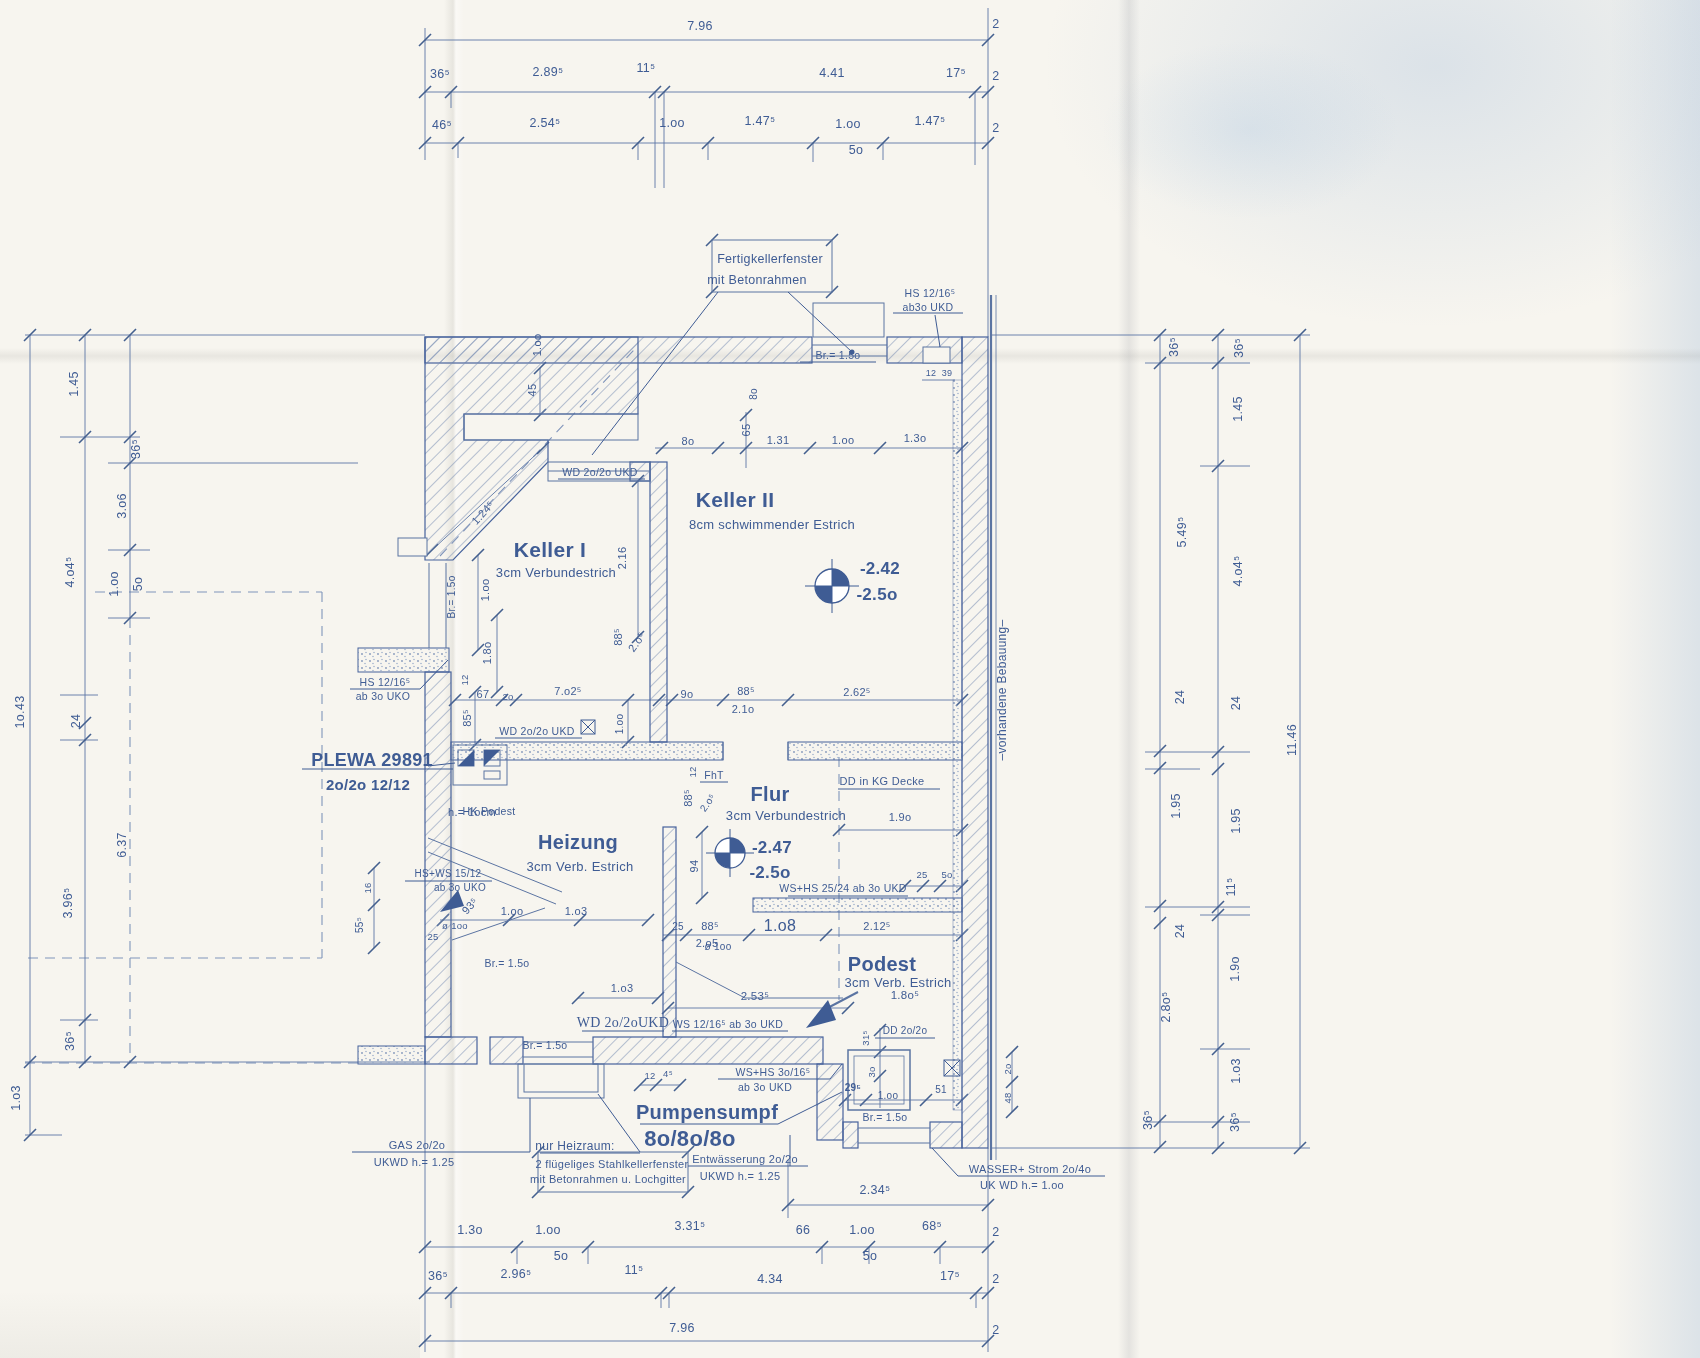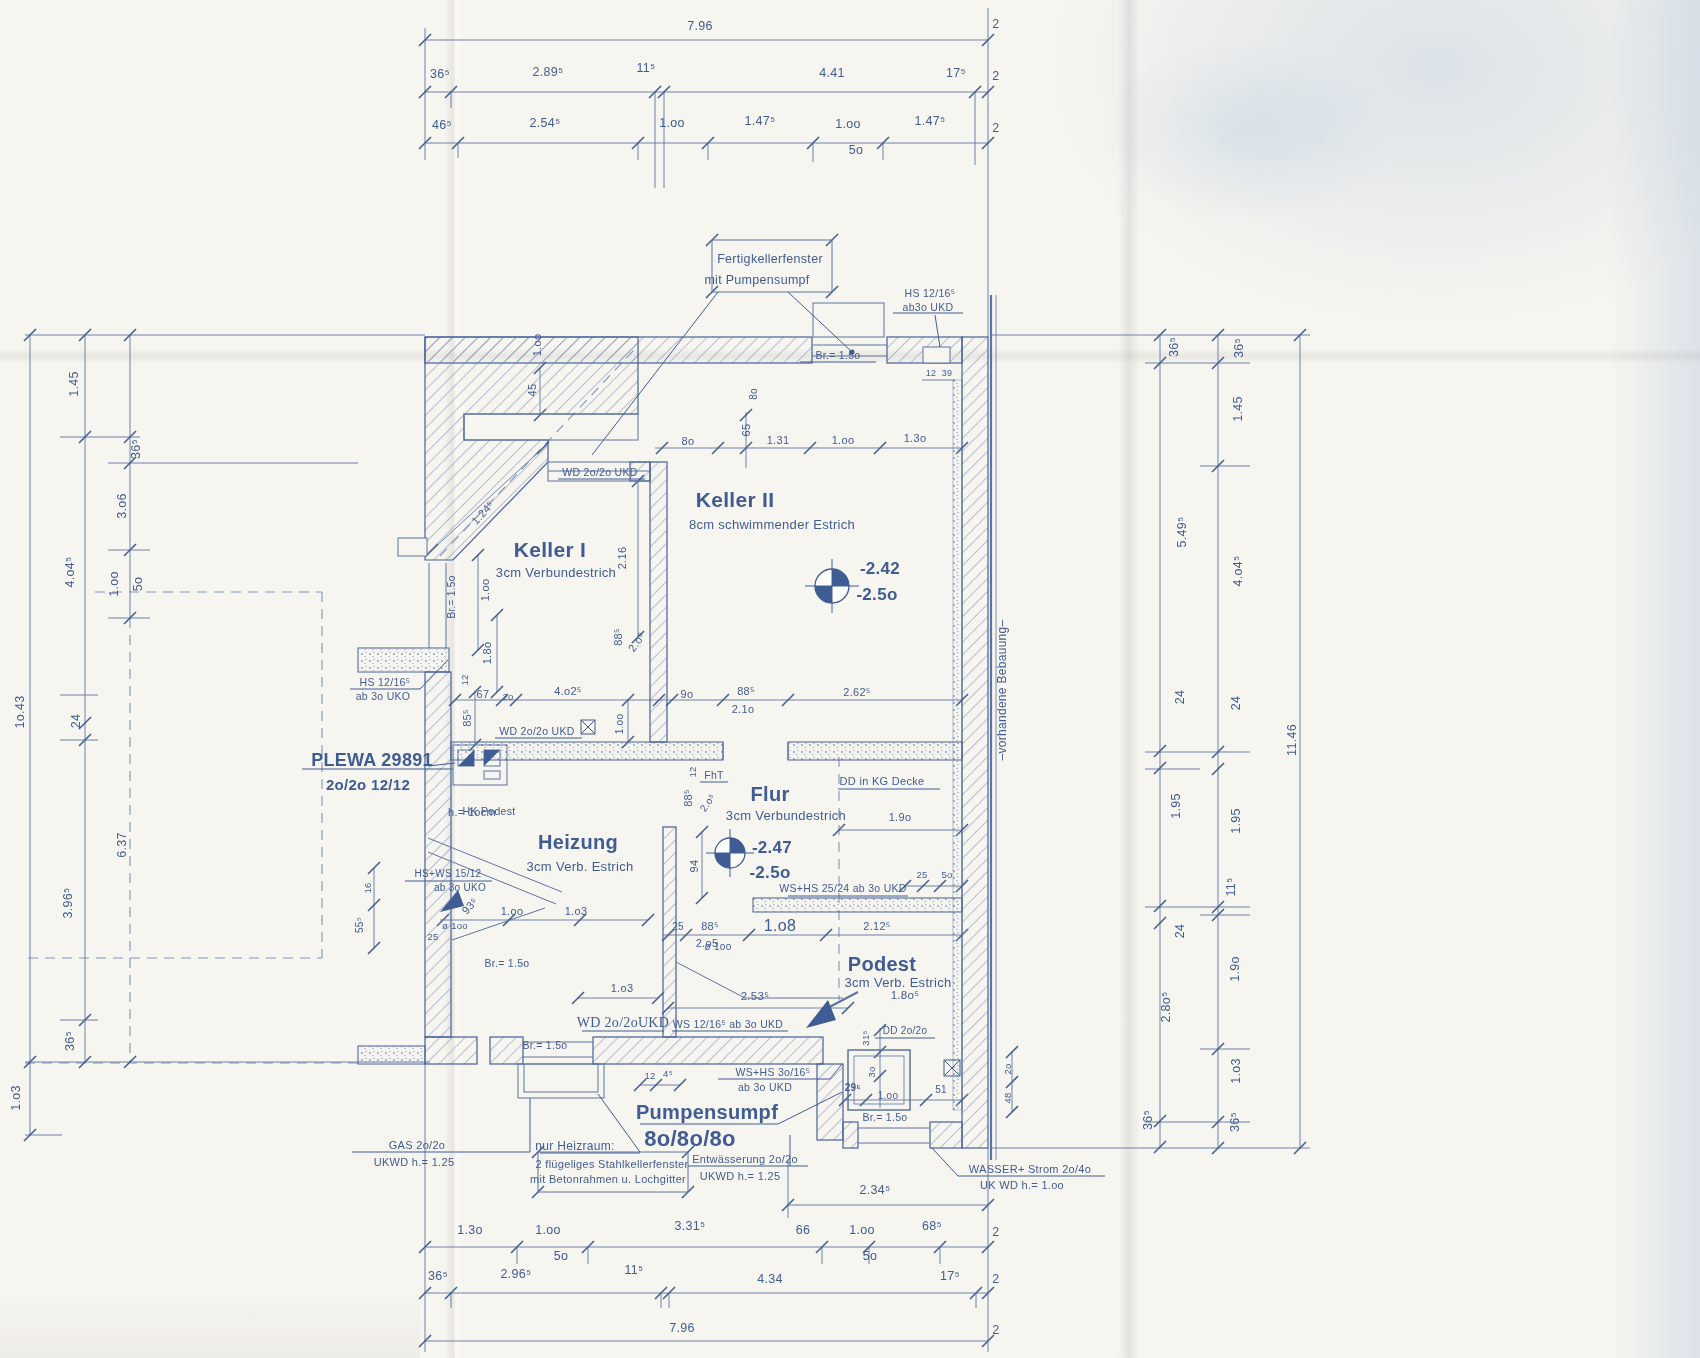--- a/index.html
+++ b/index.html
@@ -388,21 +388,21 @@
       <div class="lbl" style="left: 532px; top: 390px; font-size: 11px; transform: translate(-50%, -50%) rotate(-90deg);">45</div>
       <div class="lbl" style="left: 622px; top: 558px; font-size: 11px; transform: translate(-50%, -50%) rotate(-90deg);">2.16</div>
       <div class="lbl" style="left: 483px; top: 513px; font-size: 11px; transform: translate(-50%, -50%) rotate(-48deg);">1.24⁵</div>
       <div class="lbl" style="left: 452px; top: 597px; font-size: 10px; transform: translate(-50%, -50%) rotate(-90deg);">Br.= 1.5o</div>
       <div class="lbl" style="left: 485px; top: 590px; font-size: 11px; transform: translate(-50%, -50%) rotate(-90deg);">1.oo</div>
       <div class="lbl" style="left: 487px; top: 653px; font-size: 11px; transform: translate(-50%, -50%) rotate(-90deg);">1.8o</div>
       <div class="lbl" style="left: 467px; top: 718px; font-size: 11px; transform: translate(-50%, -50%) rotate(-90deg);">85⁵</div>
       <div class="lbl" style="left: 465px; top: 680px; font-size: 9.5px; transform: translate(-50%, -50%) rotate(-90deg);">12</div>
       <div class="lbl" style="left: 483px; top: 694px; font-size: 11px; transform: translate(-50%, -50%) rotate(0deg);">67</div>
       <div class="lbl" style="left: 508px; top: 697px; font-size: 9.5px; transform: translate(-50%, -50%) rotate(0deg);">2o</div>
-      <div class="lbl" style="left: 568px; top: 691px; font-size: 11px; transform: translate(-50%, -50%) rotate(0deg);">4.o2⁵</div>
+      <div class="lbl" style="left: 568px; top: 691px; font-size: 11px; transform: translate(-50%, -50%) rotate(0deg);">7.o2⁵</div>
       <div class="lbl" style="left: 618px; top: 637px; font-size: 11px; transform: translate(-50%, -50%) rotate(-90deg);">88⁵</div>
       <div class="lbl" style="left: 637px; top: 642px; font-size: 11px; transform: translate(-50%, -50%) rotate(-55deg);">2.o⁵</div>
       <div class="lbl" style="left: 687px; top: 694px; font-size: 11px; transform: translate(-50%, -50%) rotate(0deg);">9o</div>
       <div class="lbl" style="left: 746px; top: 691px; font-size: 11px; transform: translate(-50%, -50%) rotate(0deg);">88⁵</div>
       <div class="lbl" style="left: 743px; top: 709px; font-size: 11px; transform: translate(-50%, -50%) rotate(0deg);">2.1o</div>
       <div class="lbl" style="left: 857px; top: 692px; font-size: 11px; transform: translate(-50%, -50%) rotate(0deg);">2.62⁵</div>
       <div class="lbl" style="left: 620px; top: 724px; font-size: 10px; transform: translate(-50%, -50%) rotate(-90deg);">1.oo</div>
       <div class="lbl" style="left: 693px; top: 772px; font-size: 9.5px; transform: translate(-50%, -50%) rotate(-90deg);">12</div>
       <div class="lbl" style="left: 688px; top: 798px; font-size: 11px; transform: translate(-50%, -50%) rotate(-90deg);">88⁵</div>
       <div class="lbl" style="left: 708px; top: 803px; font-size: 10px; transform: translate(-50%, -50%) rotate(-55deg);">2.o⁵</div>
@@ -449,21 +449,21 @@
       <div class="lbl" style="left: 898px; top: 982px; font-size: 13px; transform: translate(-50%, -50%) rotate(0deg);">3cm Verb. Estrich</div>
       <div class="lbl" style="left: 707px; top: 1112px; font-size: 20px; font-weight: bold; transform: translate(-50%, -50%) rotate(0deg);">Pumpensumpf</div>
       <div class="lbl" style="left: 690px; top: 1139px; font-size: 22px; font-weight: bold; transform: translate(-50%, -50%) rotate(0deg);">8o/8o/8o</div>
       <div class="lbl" style="left: 372px; top: 760px; font-size: 18px; font-weight: bold; transform: translate(-50%, -50%) rotate(0deg);">PLEWA 29891</div>
       <div class="lbl" style="left: 368px; top: 784px; font-size: 15px; font-weight: bold; transform: translate(-50%, -50%) rotate(0deg);">2o/2o   12/12</div>
       <div class="lbl" style="left: 880px; top: 568px; font-size: 17px; font-weight: bold; transform: translate(-50%, -50%) rotate(0deg);">-2.42</div>
       <div class="lbl" style="left: 877px; top: 594px; font-size: 17px; font-weight: bold; transform: translate(-50%, -50%) rotate(0deg);">-2.5o</div>
       <div class="lbl" style="left: 772px; top: 847px; font-size: 17px; font-weight: bold; transform: translate(-50%, -50%) rotate(0deg);">-2.47</div>
       <div class="lbl" style="left: 770px; top: 872px; font-size: 17px; font-weight: bold; transform: translate(-50%, -50%) rotate(0deg);">-2.5o</div>
       <div class="lbl" style="left: 770px; top: 259px; font-size: 12.5px; transform: translate(-50%, -50%) rotate(0deg);">Fertigkellerfenster</div>
-      <div class="lbl" style="left: 757px; top: 280px; font-size: 12.5px; transform: translate(-50%, -50%) rotate(0deg);">mit Pumpensumpf</div>
+      <div class="lbl" style="left: 757px; top: 280px; font-size: 12.5px; transform: translate(-50%, -50%) rotate(0deg);">mit Betonrahmen</div>
       <div class="lbl" style="left: 930px; top: 293px; font-size: 10.5px; transform: translate(-50%, -50%) rotate(0deg);">HS 12/16⁵</div>
       <div class="lbl" style="left: 928px; top: 307px; font-size: 10.5px; transform: translate(-50%, -50%) rotate(0deg);">ab3o UKD</div>
       <div class="lbl" style="left: 838px; top: 355px; font-size: 10.5px; transform: translate(-50%, -50%) rotate(0deg);">Br.= 1.5o</div>
       <div class="lbl" style="left: 600px; top: 472px; font-size: 10.5px; transform: translate(-50%, -50%) rotate(0deg);">WD 2o/2o UKD</div>
       <div class="lbl" style="left: 385px; top: 682px; font-size: 10.5px; transform: translate(-50%, -50%) rotate(0deg);">HS 12/16⁵</div>
       <div class="lbl" style="left: 383px; top: 696px; font-size: 10.5px; transform: translate(-50%, -50%) rotate(0deg);">ab 3o UKO</div>
       <div class="lbl" style="left: 537px; top: 731px; font-size: 10.5px; transform: translate(-50%, -50%) rotate(0deg);">WD  2o/2o UKD</div>
       <div class="lbl" style="left: 882px; top: 781px; font-size: 11px; transform: translate(-50%, -50%) rotate(0deg);">DD in KG Decke</div>
       <div class="lbl" style="left: 843px; top: 888px; font-size: 10.5px; transform: translate(-50%, -50%) rotate(0deg);">WS+HS  25/24 ab 3o UKD</div>
       <div class="lbl" style="left: 468px; top: 811px; font-size: 10.5px; transform: translate(-50%, -50%) rotate(0deg); margin-left: 21px;">HK Podest</div>

